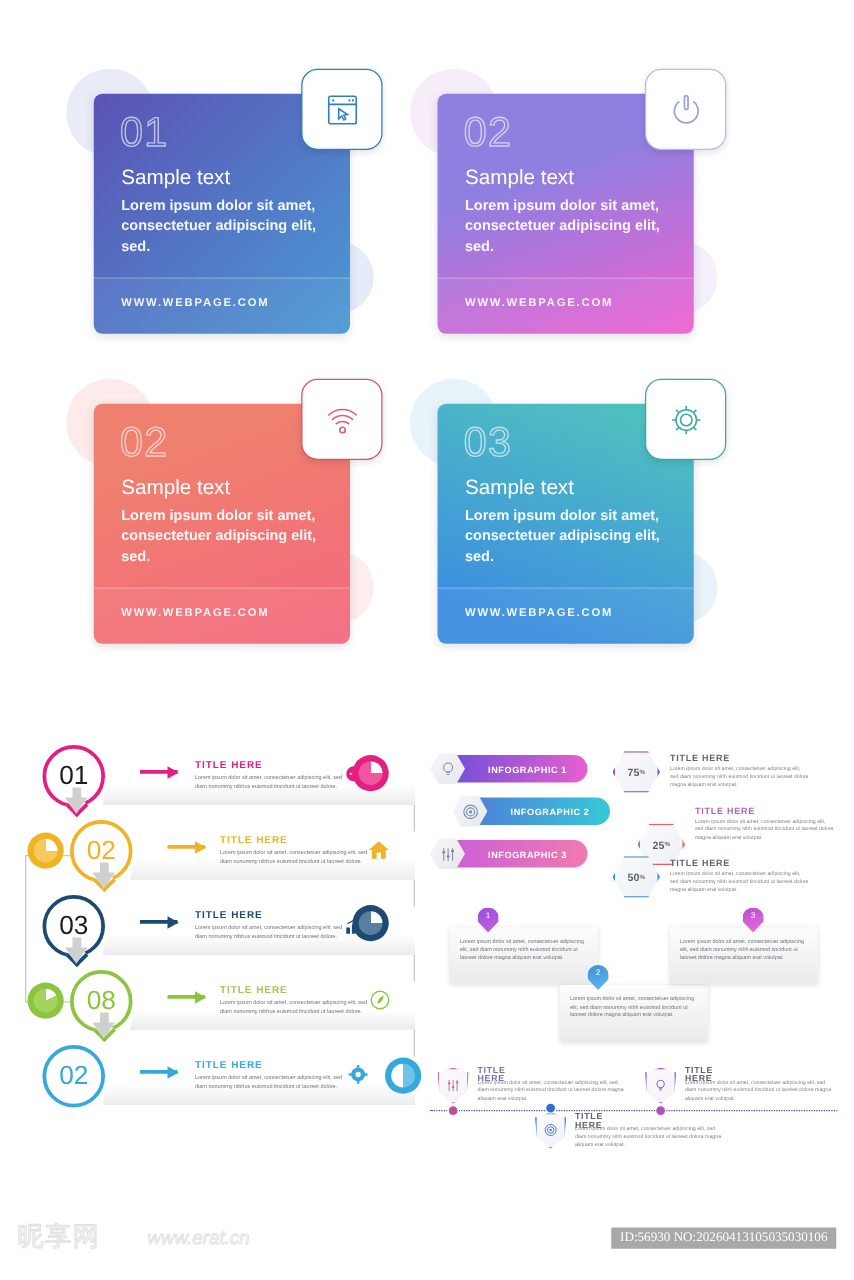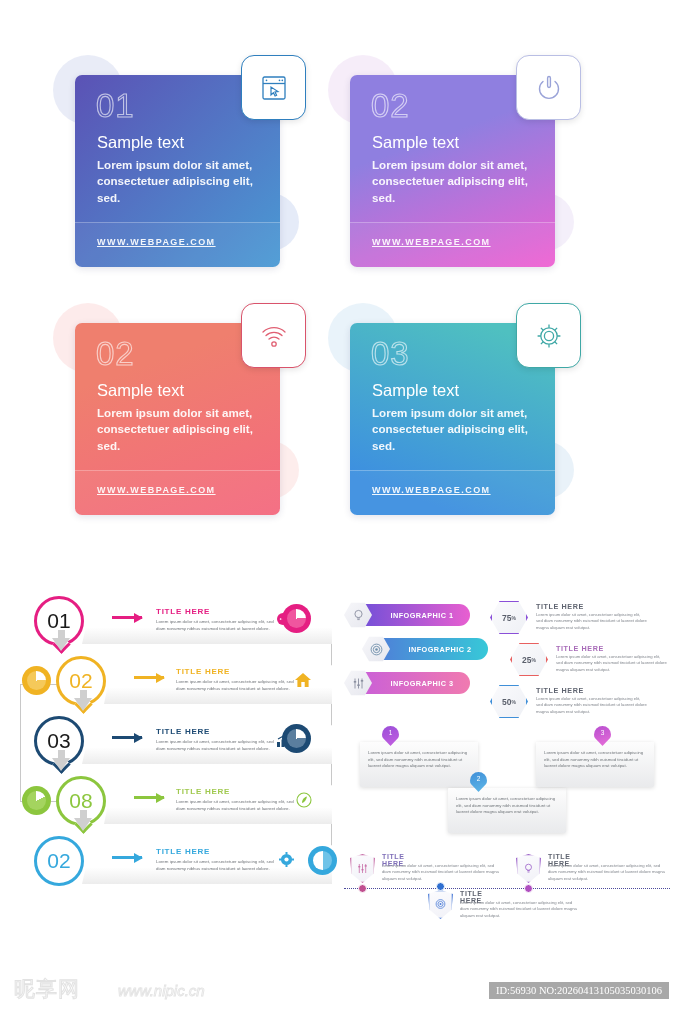--- a/index.html
+++ b/index.html
@@ -48,21 +48,21 @@
     color: rgba(255,255,255,.93);
     font-weight: bold;
   }
   .card-divider {
     position: absolute; left: 0; top: 147px; width: 100%; height: 1px;
     background: rgba(255,255,255,.30);
   }
   .card-url {
     position: absolute; left: 22px; top: 162px;
     font-size: 9px; letter-spacing: 1.45px;
-    color: rgba(255,255,255,.92); font-weight: 700; text-decoration: underline;
+    color: rgba(255,255,255,.92); font-weight: 700;
   }
   .card-foot-tint {
     position: absolute; left: 0; top: 148px; width: 100%; height: 44px;
     background: rgba(255,255,255,.05);
   }
 
   .icon-box {
     position: absolute; left: 196px; top: 10px;
     width: 65px; height: 65px;
     background: #fff; border-radius: 13px;
@@ -479,21 +479,21 @@
 <div class="pct-area">
   <div class="pctrow" style="left:0; top:0;">
     <div class="pct-hex" style="left:0; top:0; box-shadow:inset 0 0 0 2px #8a4fd8;">
       <span>75</span>
         <sup>%</sup>
     </div>
     <div class="pct-title" style="left:46px; top:2px; color:#5f6470;">TITLE HERE</div>
     <div class="pct-text" style="left:46px; top:12px;">Lorem ipsum dolor sit amet, consectetuer adipiscing elit, sed diam nonummy nibh euismod tincidunt ut laoreet dolore magna aliquam erat volutpat.</div>
   </div>
   <div class="pctrow" style="left:20px; top:42px;">
-    <div class="pct-hex" style="left:0; top:0; box-shadow:inset 0 0 0 2px #e8605f;">
+    <div class="pct-hex" style="left:0; top:16px; box-shadow:inset 0 0 0 2px #e8605f;">
       <span>25</span>
         <sup>%</sup>
     </div>
     <div class="pct-title" style="left:46px; top:2px; color:#a86bb8;">TITLE HERE</div>
     <div class="pct-text" style="left:46px; top:12px;">Lorem ipsum dolor sit amet, consectetuer adipiscing elit, sed diam nonummy nibh euismod tincidunt ut laoreet dolore magna aliquam erat volutpat.</div>
   </div>
   <div class="pctrow" style="left:0; top:84px;">
     <div class="pct-hex" style="left:0; top:0; box-shadow:inset 0 0 0 2px #3f8fd8;">
       <span>50</span>
         <sup>%</sup>
@@ -571,14 +571,14 @@
         <path d="M5.2 8.6 h2.6 M5.5 10 h2" stroke="#9a5fc8" stroke-width=".8"></path>
       </svg>
     </div>
     <div class="tl-dot" style="left:8px; top:30px; background:#b04fc0;"></div>
     <div class="tl-title" style="left:32px; top:-1px; color:#5f6470;">TITLE HERE</div>
     <div class="tl-text" style="left:32px; top:9px;">Lorem ipsum dolor sit amet, consectetuer adipiscing elit, sed diam nonummy nibh euismod tincidunt ut laoreet dolore magna aliquam erat volutpat.</div>
   </div>
 </div>
 
 <div class="wm">昵享网</div>
-<div class="wm-url">www.nipic.cn</div>
+<div class="wm-url">www.erat.cn</div>
 <div class="idbar">ID:56930 NO:20260413105035030106</div>
 
 </body></html>

